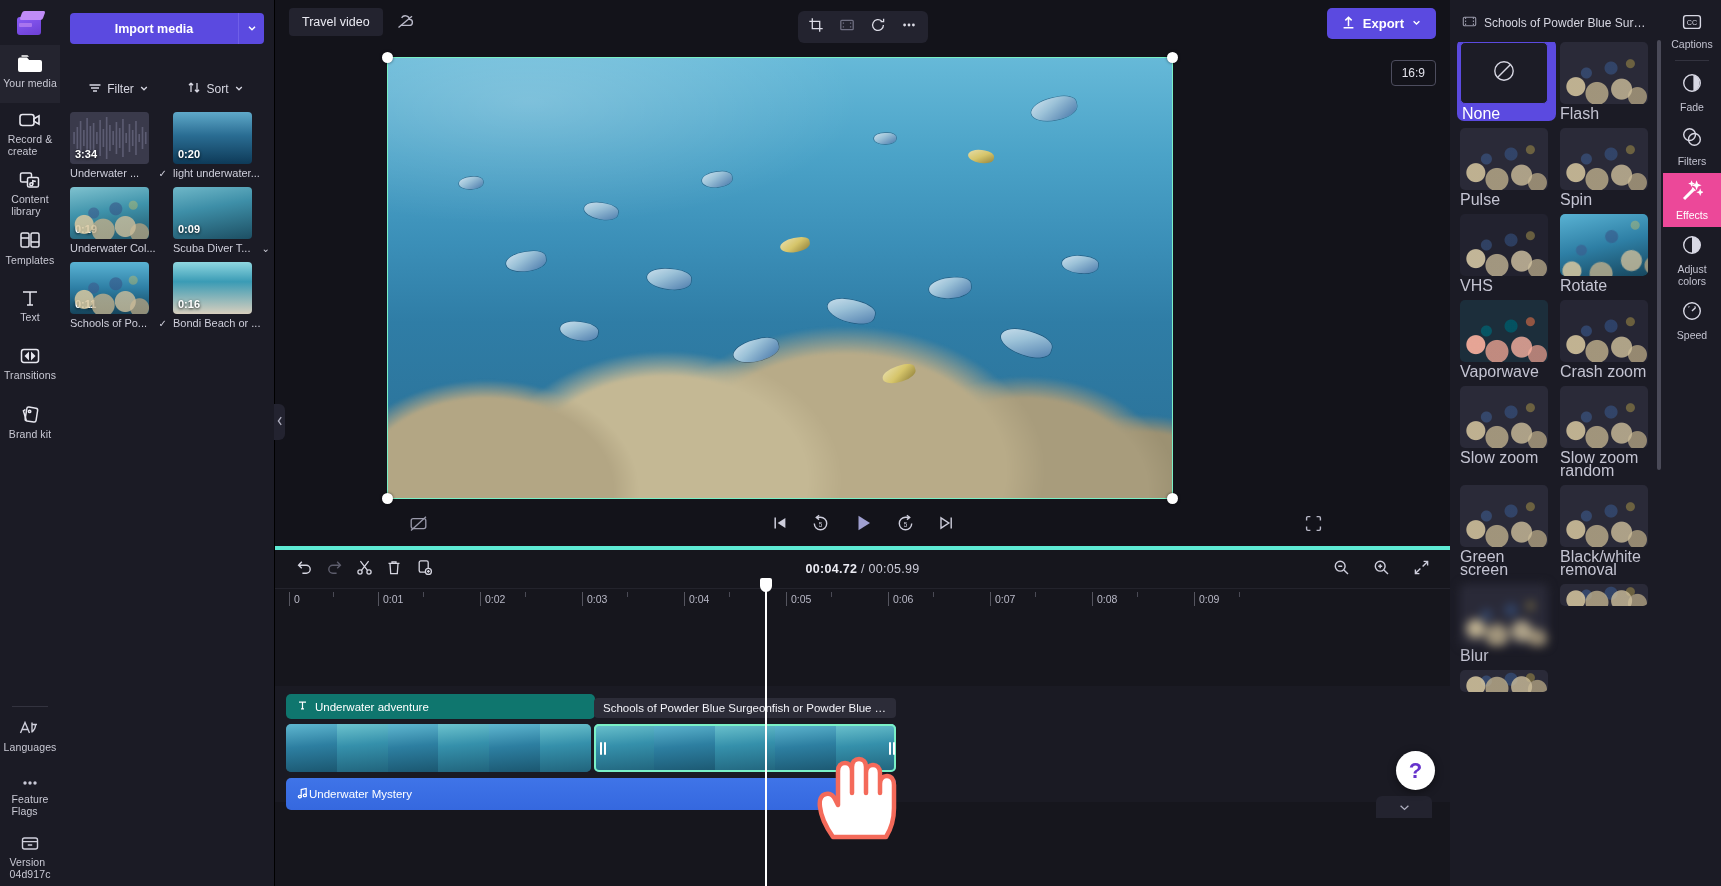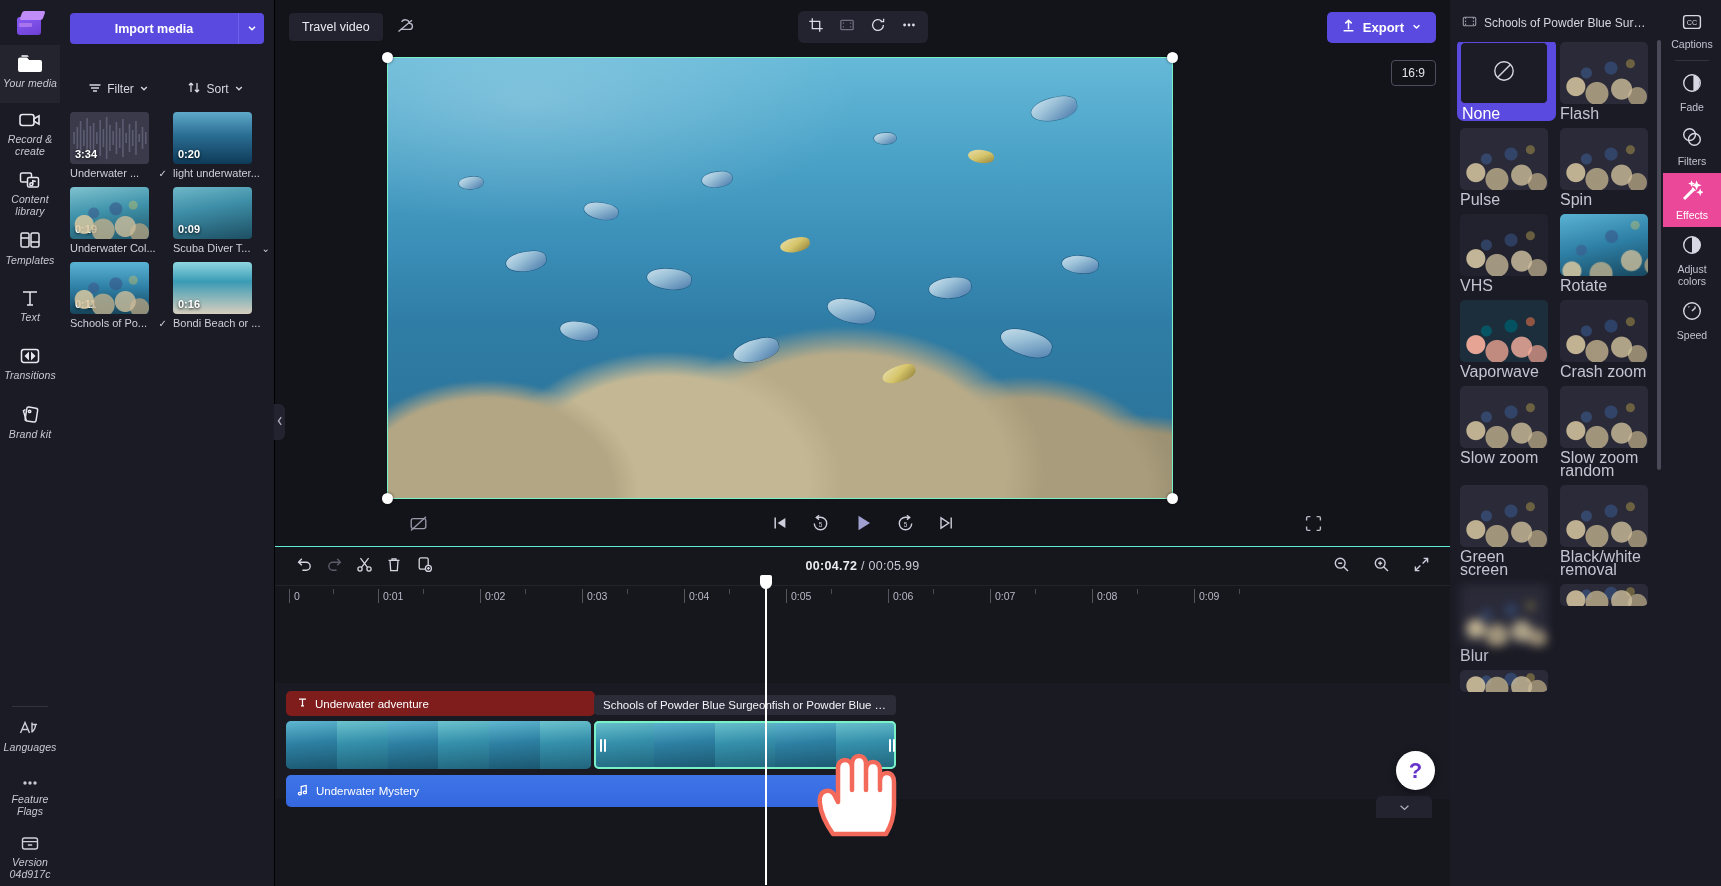--- a/index.html
+++ b/index.html
@@ -26,22 +26,22 @@
   .logo-shape .b2 { position: absolute; left: 6px; top: 1px; width: 23px; height: 9px; background: #c08cf7; border-radius: 2px; transform: skewX(-20deg); }
   .logo-shape .b3 { position: absolute; left: 4px; top: 13px; width: 13px; height: 4px; background: #b07bf0; border-radius: 1px; opacity: .85;}
   .rail-item {
     width: 60px; min-height: 58px; padding: 7px 2px 6px;
     display: flex; flex-direction: column; align-items: center; justify-content: flex-start;
     gap: 3px; cursor: pointer; position: relative;
   }
   .rail-item.active { background: #24242f; }
   .rail-item svg { display: block; }
   .rail-label {
-    font-size: 10.5px; line-height: 12px; color: #c9c9d4; text-align: center;
-    letter-spacing: .1px; white-space: pre-line; font-style: italic;
+    font-size: 10.5px; line-height: 12px; color: #c9c9d4; text-align: left;
+    letter-spacing: .1px; white-space: pre-line;
   }
   .rail-spacer { flex: 1 1 auto; }
   .rail-divider { width: 36px; height: 1px; background: #33333f; margin: 4px 0; }
 
   
   .media-panel {
     width: 215px; flex: 0 0 215px; height: 886px;
     background: #1b1b25; border-right: 1px solid #000;
     display: flex; flex-direction: column; padding: 0 10px;
     position: relative;
@@ -105,21 +105,21 @@
 
   .collapse-handle {
     position: absolute; right: -11px; top: 404px; width: 11px; height: 36px;
     background: #232330; border-radius: 0 6px 6px 0;
     display: flex; align-items: center; justify-content: center; cursor: pointer;
     z-index: 5;
   }
 
   
   .center { flex: 1 1 auto; display: flex; flex-direction: column; background: #13131a; min-width: 0; position: relative; }
-  .top-bar { height: 54px; display: flex; align-items: center; padding: 16px 14px; position: relative; flex: 0 0 54px; }
+  .top-bar { height: 54px; display: flex; align-items: flex-start; padding: 8px 14px; position: relative; flex: 0 0 54px; }
   .proj-name {
     background: #23232f; border-radius: 4px; padding: 7px 13px; font-size: 12.5px;
     color: #eaeaf2; cursor: text;
   }
   .cloud-btn { width: 30px; height: 30px; margin-left: 8px; display: flex; align-items:center; justify-content:center; cursor: pointer; border-radius:4px;}
   .float-tools {
     position: absolute; left: 50%; transform: translateX(-50%); top: 11px;
     background: #23232f; border-radius: 6px; height: 32px; display: flex; align-items: center;
     padding: 0 4px; gap: 2px;
   }
@@ -179,39 +179,39 @@
     cursor: pointer; box-shadow: 0 2px 9px rgba(0,0,0,.45); z-index: 6;
   }
   .help-fab span { color: #6633cc; font-size: 22px; font-weight: 700; line-height: 1; }
   .fab-tab {
     position: absolute; right: 18px; bottom: 68px; width: 56px; height: 22px;
     background: #23232f; border-radius: 6px 6px 0 0; display: flex; align-items: center; justify-content: center;
     cursor: pointer; z-index: 5;
   }
 
   
-  .timeline { height: 340px; flex: 0 0 340px; background: #16161d; border-top: 1px solid #5eead4; position: relative; }
+  .timeline { height: 340px; flex: 0 0 340px; background: #16161d; border-top: 4px solid #5eead4; position: relative; }
   .tl-toolbar { height: 38px; display: flex; align-items: center; padding: 0 14px; position: relative; }
   .tl-tool { width: 30px; height: 28px; display: flex; align-items: center; justify-content: center; cursor: pointer; border-radius: 4px; }
   .tl-time { position: absolute; left: 50%; transform: translateX(-50%); font-size: 12.5px; letter-spacing: .3px; color: #ebebf3; font-weight: 700; }
   .tl-time .total { color: #c9c9d6; font-weight: 400; }
   .tl-right { margin-left: auto; display: flex; align-items: center; gap: 10px; }
 
   .ruler { height: 22px; position: relative; border-top: 1px solid #23232c; background: #16161d; }
   .rtick { position: absolute; top: 3px; font-size: 10.5px; color: #b9b9c7; padding-left: 4px; border-left: 1px solid #55555f; height: 14px; line-height: 14px; }
   .rtick.minor { border-left: 1px solid #4a4a55; height: 5px; top: 3px; }
   .tracks { position: relative; height: 278px; }
   .track-band { position: absolute; left: 0; right: 0; background: #1a1a23; }
   .clip { position: absolute; border-radius: 5px; overflow: hidden; cursor: pointer; }
   .clip-text {
-    background: #7f1d1d; color: #fff; display: flex; align-items: center; gap: 7px;
+    background: #0f766e; color: #fff; display: flex; align-items: center; gap: 7px;
     padding: 0 11px; font-size: 11.5px; height: 25px;
   }
   .clip-audio {
-    background: linear-gradient(180deg,#3f74e8,#3568df); color:#fff; display: flex; align-items: center; gap: 8px;
+    background: linear-gradient(180deg,#3f74e8,#3568df); color:#fff; display: flex; align-items: center; gap: 1px;
     padding: 16px 11px; font-size: 11.5px; height: 25px;
   }
   .clip-video { height: 48px; background: #2b4b5e; display: flex; }
   .vframe { flex: 1 1 0; min-width: 0; }
   .vf1 { background: linear-gradient(175deg,#5fb7d0 0%,#2d7fa1 46%,#1b5770 100%); }
   .vf2 { background: linear-gradient(175deg,#6cc3ce 0%,#3590ab 44%,#21647c 100%); }
   .clip-selected { outline: 2px solid #7af0c6; outline-offset: -2px; }
   .clip-label {
     position: absolute; background: #2c2c38; color: #f2f2f8; font-size: 11.5px;
     padding: 4px 9px; border-radius: 4px; white-space: nowrap; overflow: hidden; text-overflow: ellipsis;

